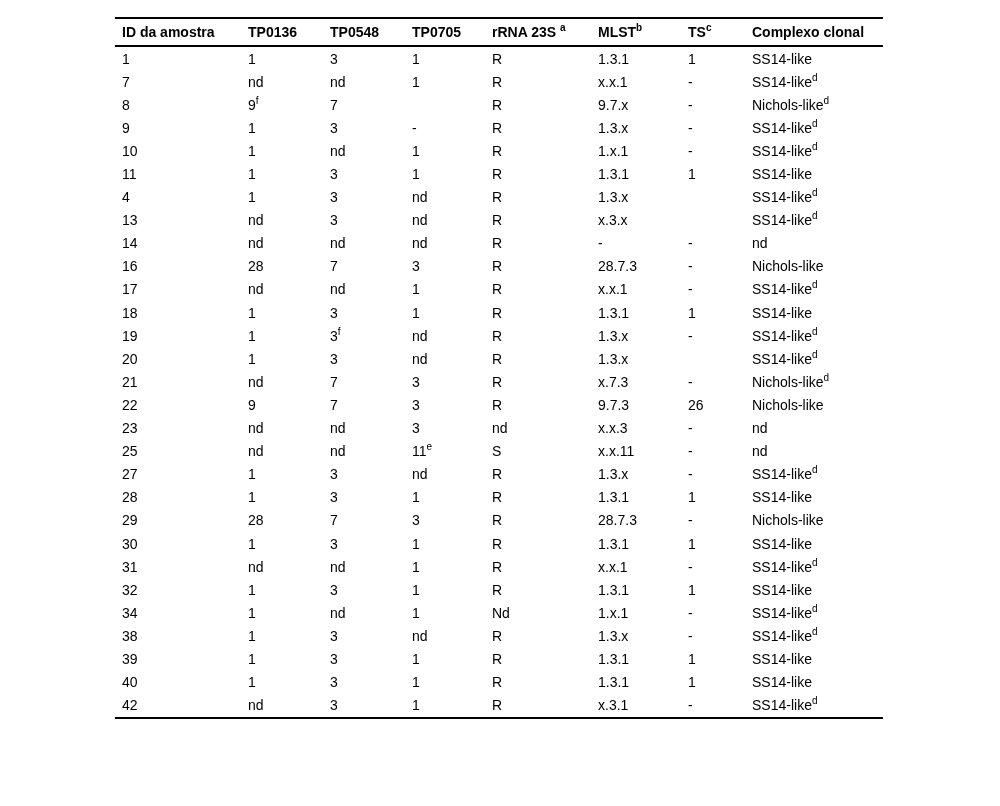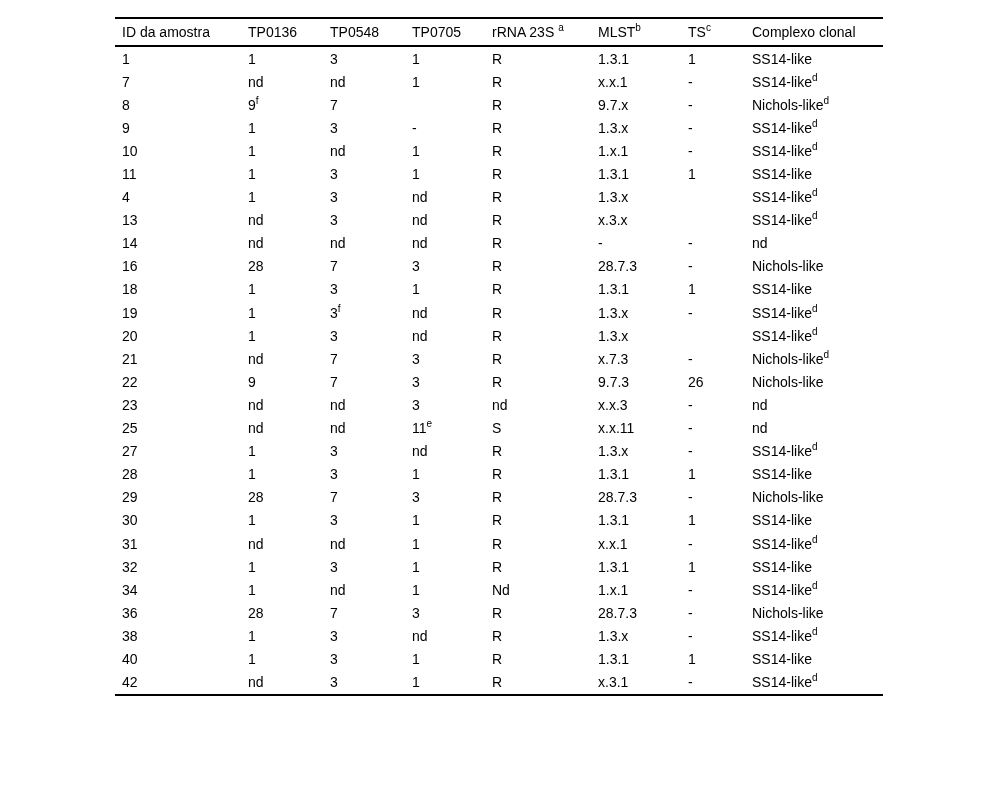--- a/index.html
+++ b/index.html
@@ -23,21 +23,21 @@
     border-collapse: collapse;
     table-layout: fixed;
     border-top: 2px solid #000;
     border-bottom: 2px solid #000;
     font-size: 14px;
     color: #000;
   }
   .data-table thead th {
     border-bottom: 2px solid #000;
     height: 26px;
-    font-weight: normal;
+    font-weight: bold;
     text-align: left;
     padding: 0;
     vertical-align: middle;
     white-space: nowrap;
     overflow: hidden;
   }
   .data-table tbody td {
     height: 23.1px;
     padding: 0;
     vertical-align: middle;
@@ -176,20 +176,30 @@
         <td>16</td>
         <td>28</td>
         <td>7</td>
         <td>3</td>
         <td>R</td>
         <td>28.7.3</td>
         <td>-</td>
         <td>Nichols-like</td>
       </tr>
       <tr>
+        <td>17</td>
+        <td>nd</td>
+        <td>nd</td>
+        <td>1</td>
+        <td>R</td>
+        <td>x.x.1</td>
+        <td>-</td>
+        <td>SS14-like<sup>d</sup></td>
+      </tr>
+      <tr>
         <td>18</td>
         <td>1</td>
         <td>3</td>
         <td>1</td>
         <td>R</td>
         <td>1.3.1</td>
         <td>1</td>
         <td>SS14-like</td>
       </tr>
       <tr>
@@ -316,38 +326,38 @@
         <td>34</td>
         <td>1</td>
         <td>nd</td>
         <td>1</td>
         <td>Nd</td>
         <td>1.x.1</td>
         <td>-</td>
         <td>SS14-like<sup>d</sup></td>
       </tr>
       <tr>
-        <td>36</td>
-        <td>28</td>
-        <td>7</td>
-        <td>3</td>
-        <td>R</td>
-        <td>28.7.3</td>
-        <td>-</td>
-        <td>Nichols-like</td>
-      </tr>
-      <tr>
         <td>38</td>
         <td>1</td>
         <td>3</td>
         <td>nd</td>
         <td>R</td>
         <td>1.3.x</td>
         <td>-</td>
         <td>SS14-like<sup>d</sup></td>
+      </tr>
+      <tr>
+        <td>39</td>
+        <td>1</td>
+        <td>3</td>
+        <td>1</td>
+        <td>R</td>
+        <td>1.3.1</td>
+        <td>1</td>
+        <td>SS14-like</td>
       </tr>
       <tr>
         <td>40</td>
         <td>1</td>
         <td>3</td>
         <td>1</td>
         <td>R</td>
         <td>1.3.1</td>
         <td>1</td>
         <td>SS14-like</td>

